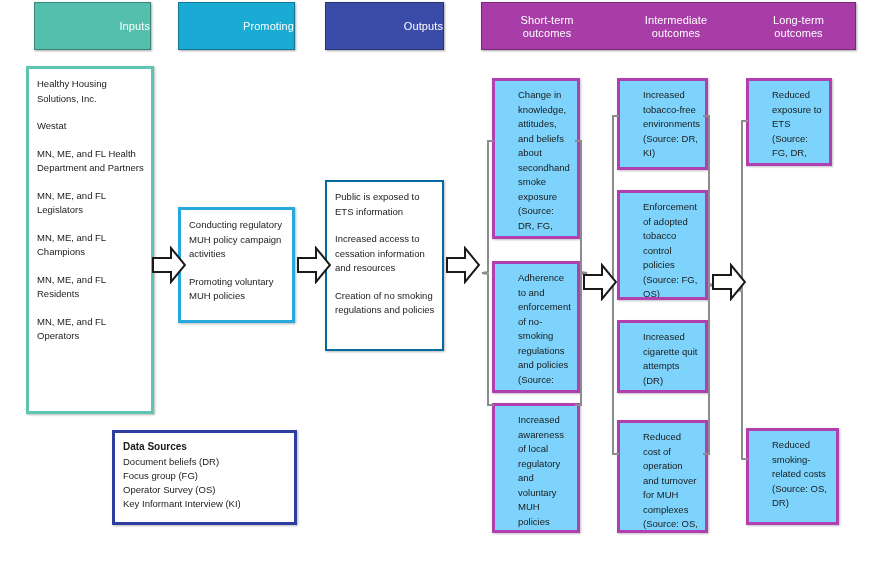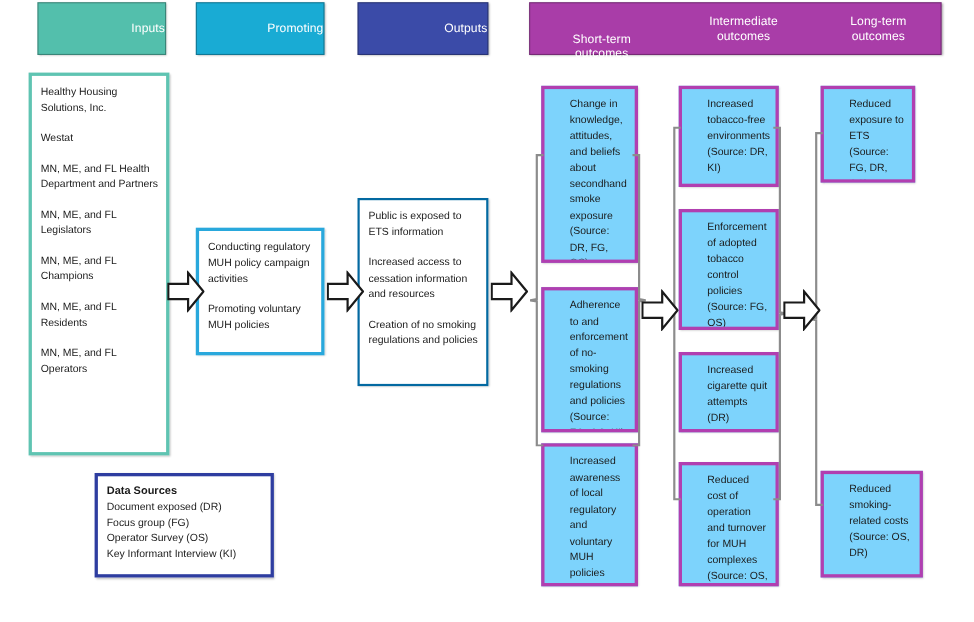--- a/index.html
+++ b/index.html
@@ -47,21 +47,21 @@
     top: 0;
     height: 48px;
     display: flex;
     align-items: center;
     justify-content: center;
     text-align: center;
     font-size: 11px;
     line-height: 13px;
     color: #ffffff;
   }
-  .seg-short { left: 0px;   width: 130px; margin-top: 16px; }
+  .seg-short { left: 0px;   width: 130px; }
   .seg-inter { left: 130px; width: 128px; }
   .seg-long  { left: 258px; width: 117px; }
 
   
   .box {
     position: absolute;
     box-sizing: border-box;
     background: #ffffff;
     font-size: 9.5px;
     line-height: 14.5px;
@@ -71,21 +71,21 @@
   }
   .box p { margin: 0 0 13px 0; }
   .box p:last-child { margin-bottom: 0; }
 
   .box-inputs  { left: 26px;  top: 66px;  width: 128px; height: 348px;
                  border: 3px solid #5FC4B2; }
   .box-acts    { left: 178px; top: 207px; width: 117px; height: 116px;
                  border: 3px solid #29A8DC; }
   .box-outs    { left: 325px; top: 180px; width: 119px; height: 171px;
                  border: 2px solid #0369a1; }
-  .box-sources { left: 86px;  top: 430px; width: 163px; height: 95px;
+  .box-sources { left: 112px;  top: 430px; width: 185px; height: 95px;
                  border: 3px solid #2E3DA0; padding: 7px 8px; }
 
   .box-sources .src-title {
     font-weight: bold;
     font-size: 10px;
     line-height: 14px;
     margin: 0 0 1px 0;
   }
   .box-sources .src-item {
     font-size: 9.5px;
@@ -195,21 +195,21 @@
   </div>
 
   <div class="box box-outs">
     <p>Public is exposed to ETS information</p>
     <p>Increased access to cessation information and resources</p>
     <p>Creation of no smoking regulations and policies</p>
   </div>
 
   <div class="box box-sources">
     <p class="src-title">Data Sources</p>
-    <p class="src-item">Document exposed (DR)</p>
+    <p class="src-item">Document beliefs (DR)</p>
     <p class="src-item">Focus group (FG)</p>
     <p class="src-item">Operator Survey (OS)</p>
     <p class="src-item">Key Informant Interview (KI)</p>
   </div>
 
   <div class="ob ob-s1">
     <span>Change in knowledge, attitudes, and beliefs about secondhand smoke exposure (Source: DR, FG, OS)</span>
   </div>
   <div class="ob ob-s2">
     <span>Adherence to and enforcement of no-smoking regulations and policies (Source: FG, OS, KI)</span>

